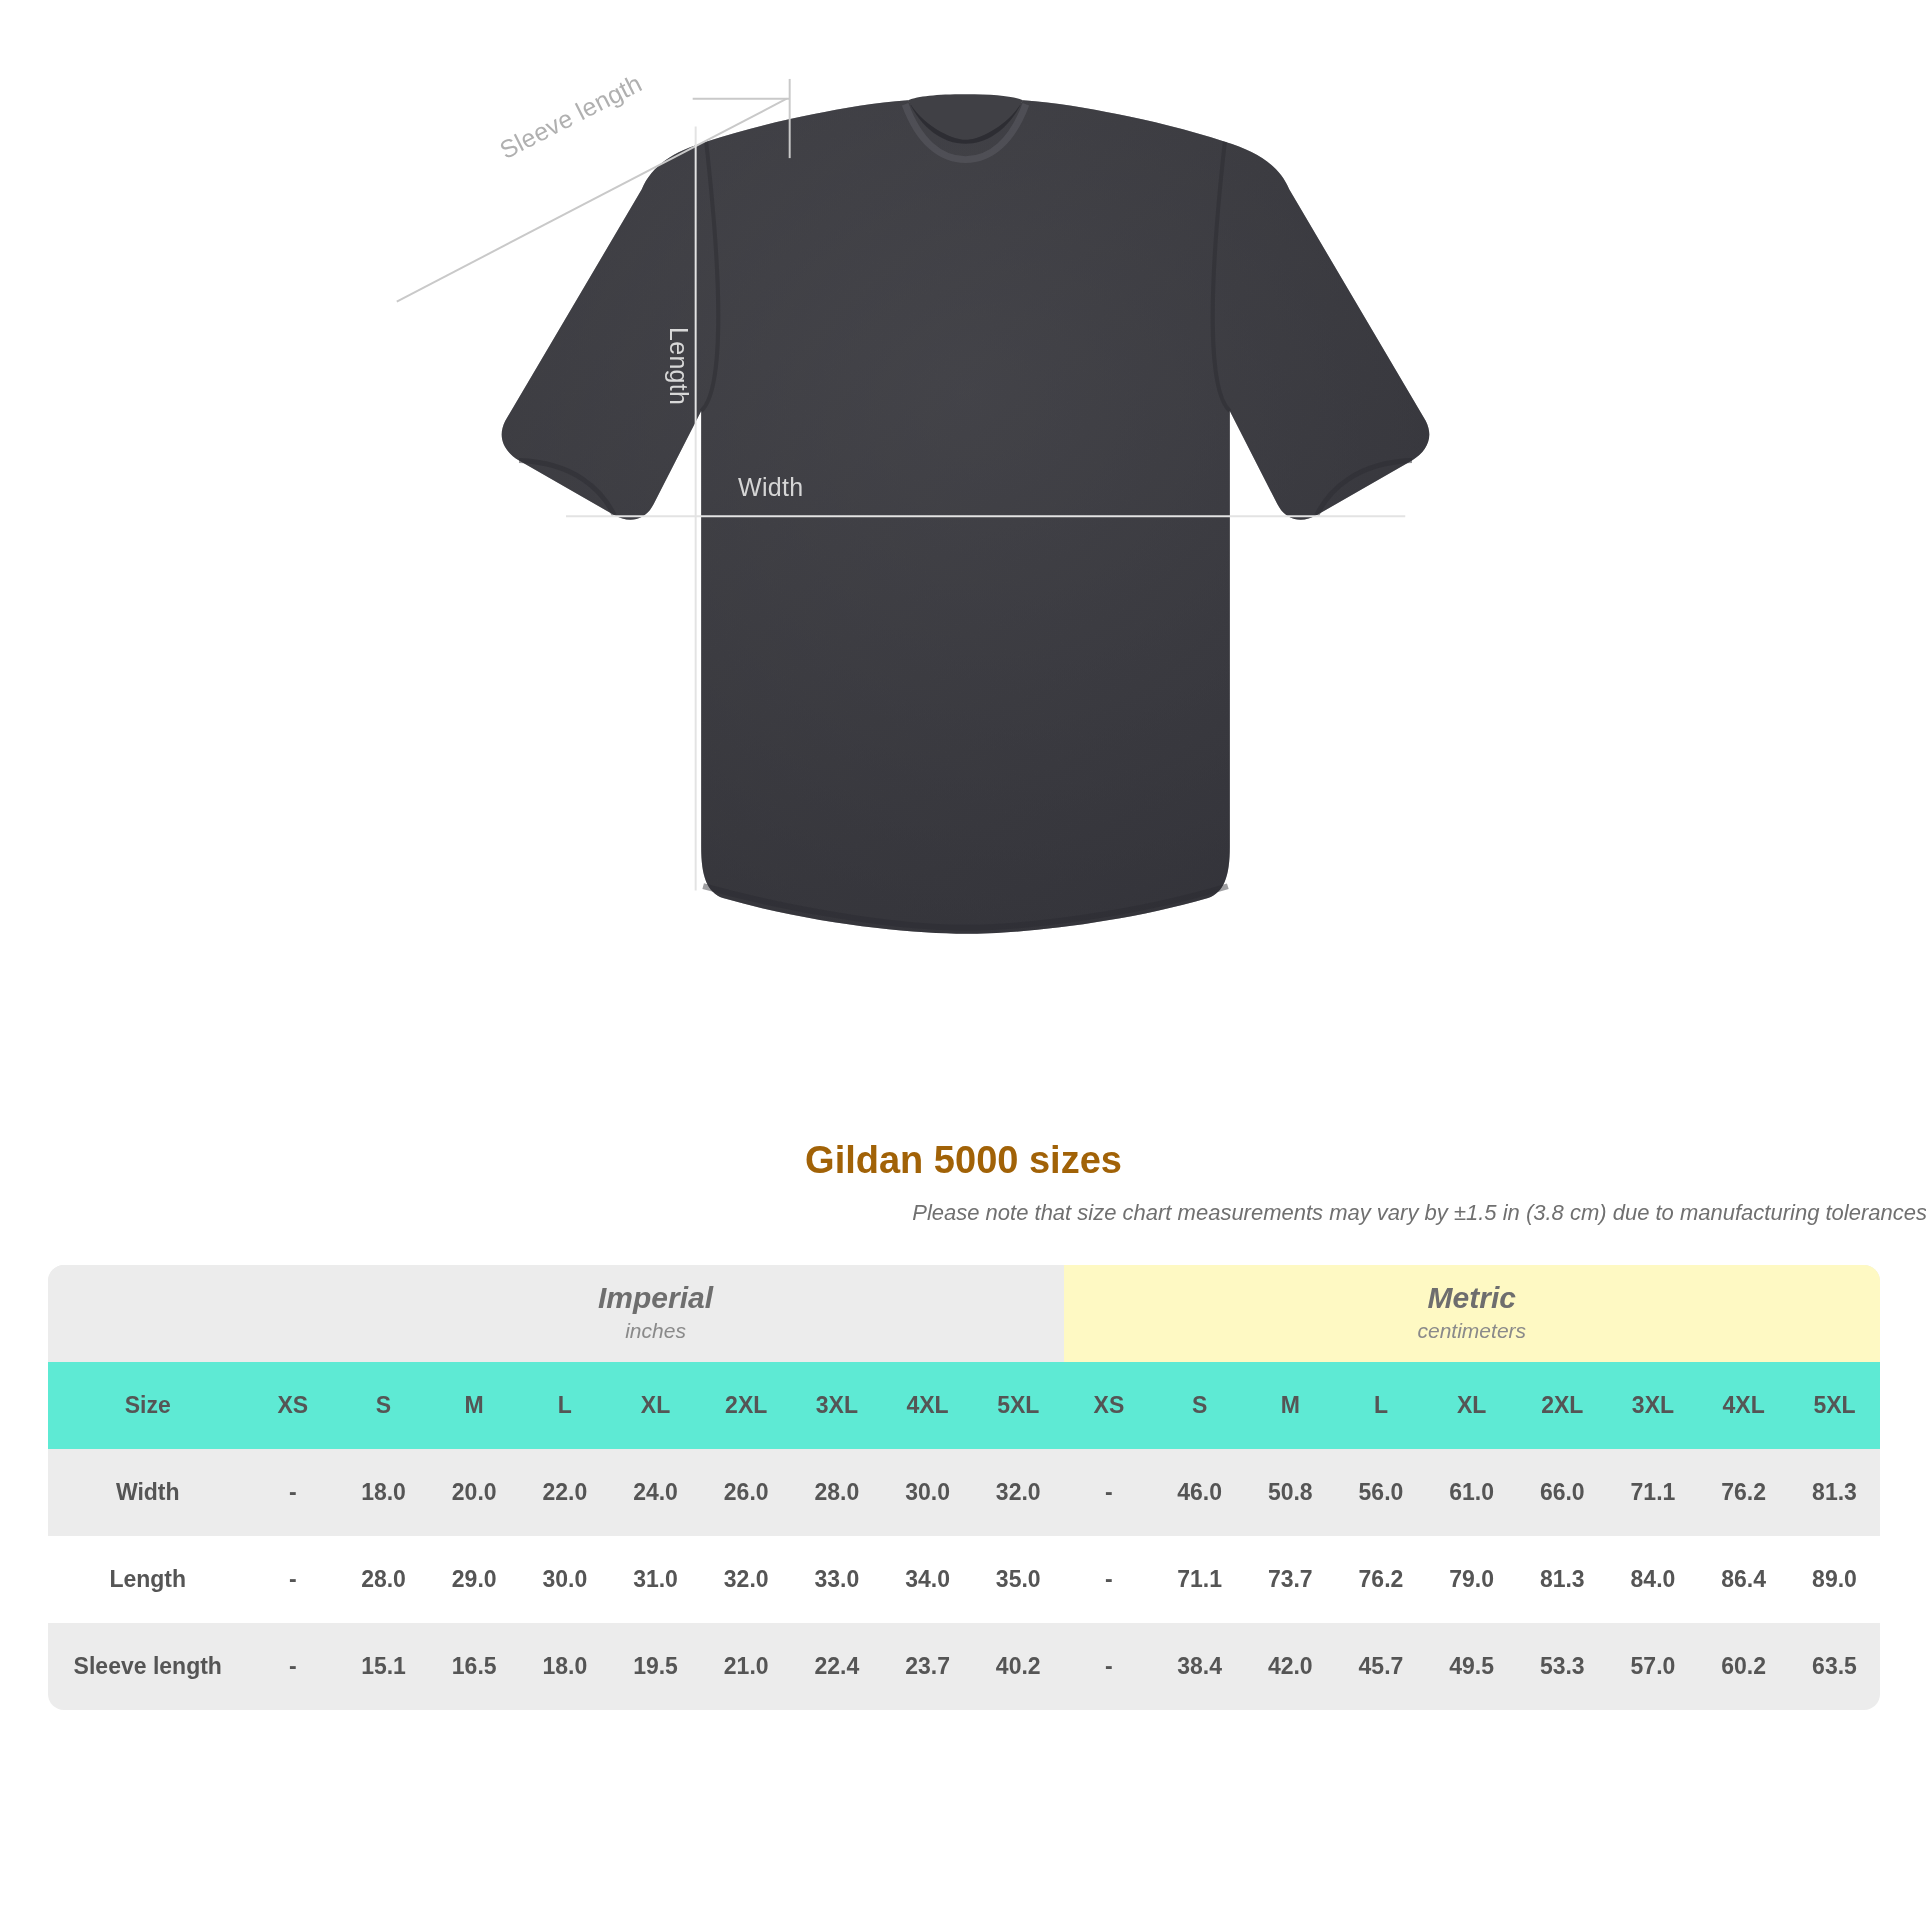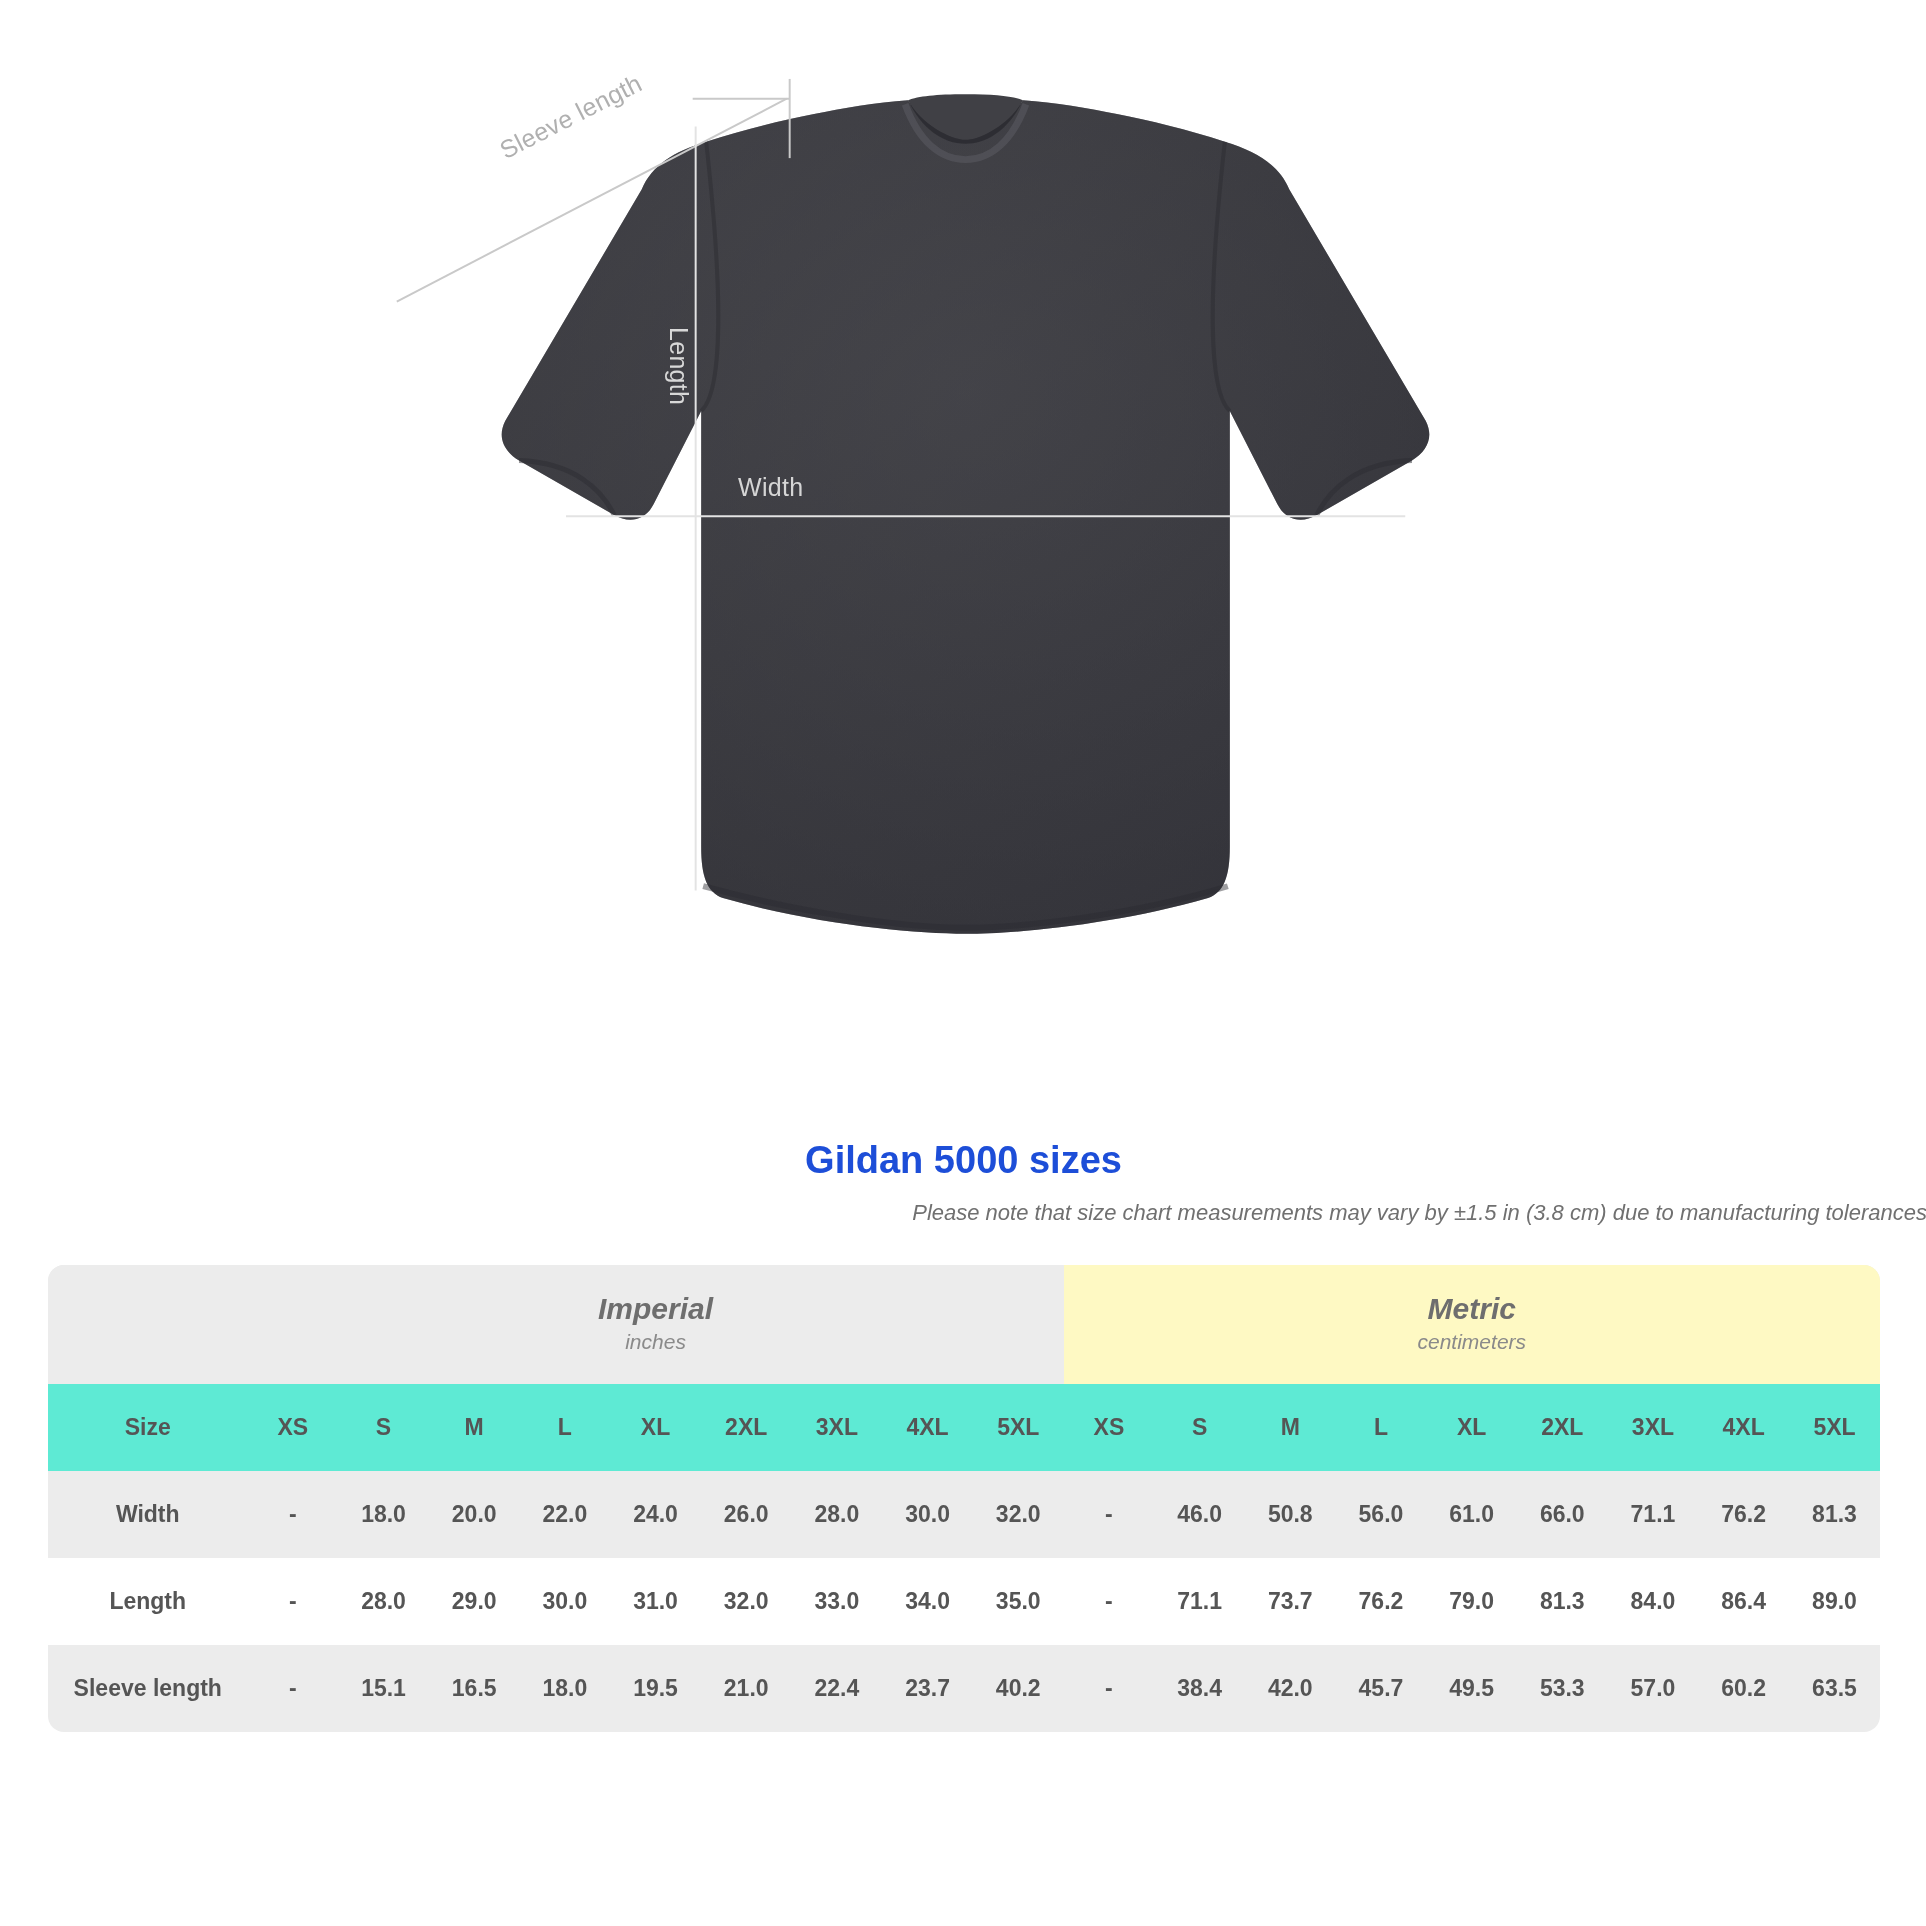--- a/index.html
+++ b/index.html
@@ -73,21 +73,21 @@
     left: 738px;
     top: 473px;
     color: #d5d5d5;
   }
 
   
   .title {
     text-align: center;
     font-size: 38px;
     font-weight: bold;
-    color: #1d4ed8;
+    color: #a16207;
     margin-top: 10px;
   }
   .subtitle {
     text-align: right;
     font-size: 22px;
     font-style: italic;
     color: #707070;
     margin-top: 18px;
   }
 
@@ -107,21 +107,21 @@
     text-align: center;
     font-size: 23px;
     font-weight: bold;
     color: #555555;
     padding: 0;
     height: 87px;
     border: 0;
   }
   .unit-head {
     background: #ececec;
-    height: 119px;
+    height: 97px;
   }
   .unit-head .unit-name {
     font-size: 30px;
     font-style: italic;
     font-weight: bold;
     color: #6e6e6e;
     line-height: 1.15;
   }
   .unit-head .unit-sub {
     font-size: 21px;

